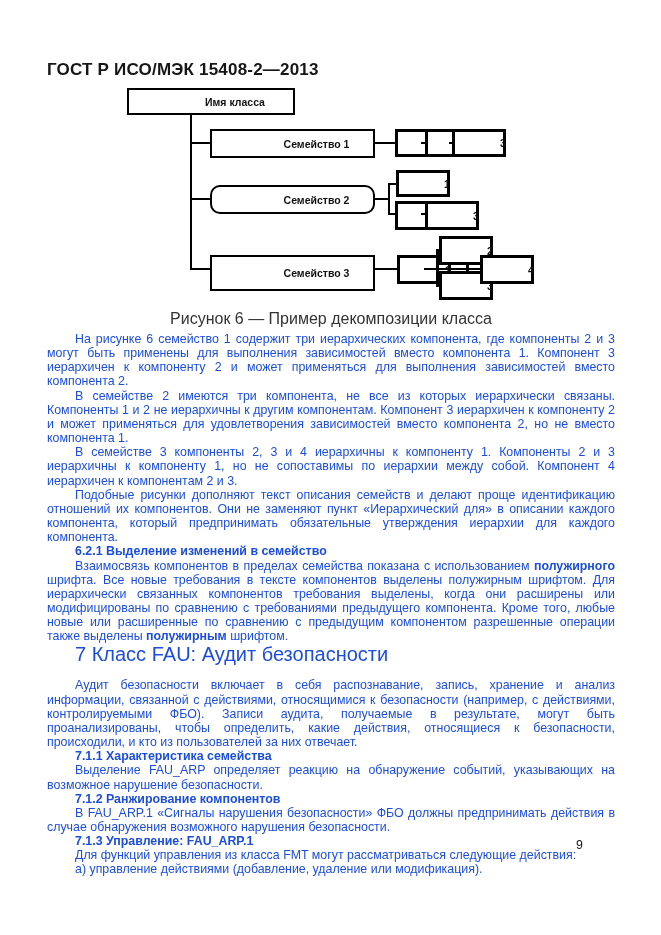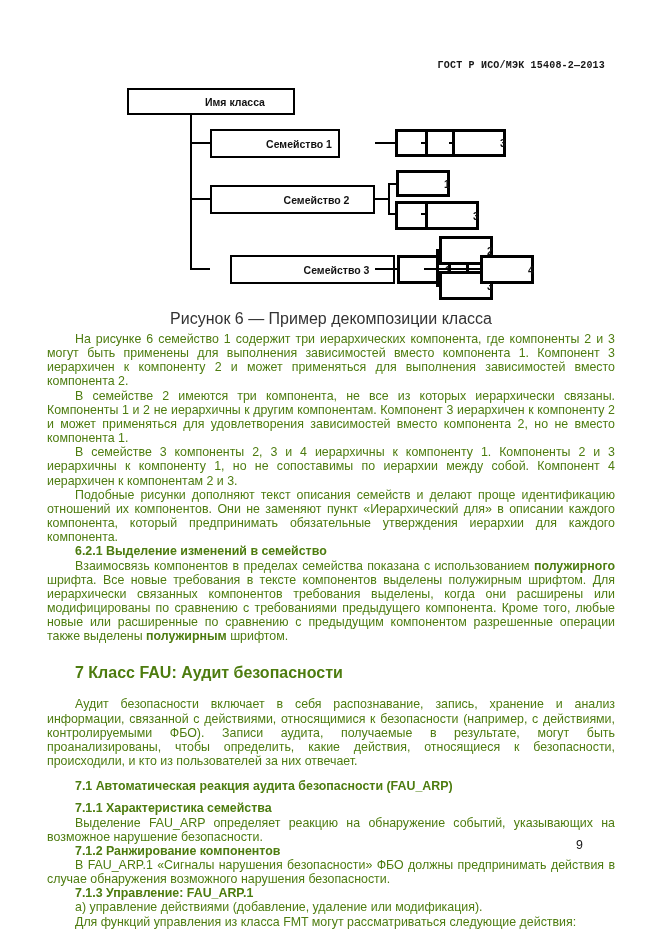--- a/index.html
+++ b/index.html
@@ -8,48 +8,47 @@
     position:relative;
     width:661px; height:935px;
     background:#ffffff;
     font-family:"Liberation Sans", sans-serif;
     color:#161616;
     outline:1px solid #d9d9d9;
     overflow:hidden;
   }
   .doc-header {
     position:absolute; top:60px; left:47px; width:558px;
-    text-align:right; font-weight:bold; font-size:10px;
+    font-weight:bold; font-size:17px;
     letter-spacing:0.2px;
-    font-family:Liberation Mono, monospace;
   }
   
   .diagram { position:absolute; top:0; left:0; width:661px; height:330px; }
   .dbox {
     position:absolute; background:#fff; border:2px solid #000;
     display:flex; align-items:center; justify-content:center;
     font-size:10.5px; font-weight:bold; color:#111;padding-left:48px;
   }
   .dbox.comp { border-width:3px; font-size:10.5px; }
   .dline { position:absolute; background:#000; }
   .fig-caption {
     position:absolute; top:310px; left:47px; width:568px;
     text-align:center; font-size:16px; color:#333;
   }
   
   .body-text {
     position:absolute; top:332px; left:47px; width:568px;
     font-size:12.4px; line-height:14.15px; text-align:justify;
-    color:#4d7c0f;
+    color:#1d4ed8;
   }
   .body-text p { text-indent:28px; }
   .subhead { font-weight:bold; text-indent:28px; text-align:left; }
   .main-head {
-    font-weight:bold; font-size:16px; line-height:18px;
-    padding-left:28px; margin:21px 0 15px 0; text-align:left;
+    font-weight:normal; font-size:20px; line-height:18px;
+    padding-left:28px; margin:2px 0 15px 0; text-align:left;
   }
   .head-71 { margin:11px 0 8px 0; }
   .bold { font-weight:bold; }
   .page-number {
     position:absolute; top:838px; left:47px; width:536px;
     text-align:right; font-size:12.4px;
   }
 </style>
 </head>
 <body>
@@ -58,39 +57,39 @@
 
 <div class="diagram">
 
   <div class="dbox" style="left:127px; top:88px; width:168px; height:27px;">Имя класса</div>
 
   <div class="dline" style="left:190px; top:115px; width:2px; height:155px;"></div>
   <div class="dline" style="left:190px; top:142px; width:20px; height:2px;"></div>
   <div class="dline" style="left:190px; top:198px; width:20px; height:2px;"></div>
   <div class="dline" style="left:190px; top:268px; width:20px; height:2px;"></div>
 
-  <div class="dbox" style="left:210px; top:129px; width:130px; height:29px;">Семейство 1</div>
+  <div class="dbox" style="left:210px; top:129px; width:165px; height:29px;">Семейство 1</div>
   <div class="dline" style="left:375px; top:142px; width:20px; height:2px;"></div>
   <div class="dbox comp" style="left:395px; top:129px; width:26px; height:28px;">1</div>
   <div class="dline" style="left:421px; top:142px; width:4px; height:2px;"></div>
   <div class="dbox comp" style="left:425px; top:129px; width:24px; height:28px;">2</div>
   <div class="dline" style="left:449px; top:142px; width:3px; height:2px;"></div>
   <div class="dbox comp" style="left:452px; top:129px; width:24px; height:28px;">3</div>
 
-  <div class="dbox" style="left:210px; top:185px; width:165px; height:29px;">Семейство 2</div>
+  <div class="dbox" style="left:210px; top:185px; width:165px; height:29px;border-radius:10px;">Семейство 2</div>
   <div class="dline" style="left:375px; top:198px; width:14px; height:2px;"></div>
   <div class="dline" style="left:388px; top:183px; width:2px; height:32px;"></div>
   <div class="dline" style="left:388px; top:183px; width:8px; height:2px;"></div>
   <div class="dbox comp" style="left:396px; top:170px; width:25px; height:27px;">1</div>
   <div class="dline" style="left:388px; top:213px; width:8px; height:2px;"></div>
   <div class="dbox comp" style="left:395px; top:201px; width:26px; height:29px;">2</div>
   <div class="dline" style="left:421px; top:213px; width:4px; height:2px;"></div>
   <div class="dbox comp" style="left:425px; top:201px; width:24px; height:29px;">3</div>
 
-  <div class="dbox" style="left:210px; top:255px; width:165px; height:29px;margin-left:20px;">Семейство 3</div>
+  <div class="dbox" style="left:210px; top:255px; width:165px; height:36px;">Семейство 3</div>
   <div class="dline" style="left:375px; top:268px; width:22px; height:2px;"></div>
   <div class="dbox comp" style="left:397px; top:255px; width:27px; height:29px;">1</div>
   <div class="dline" style="left:424px; top:268px; width:56px; height:2px;"></div>
   <div class="dline" style="left:436px; top:249px; width:3px; height:38px;"></div>
   <div class="dline" style="left:466px; top:249px; width:3px; height:38px;"></div>
   <div class="dbox comp" style="left:439px; top:236px; width:27px; height:29px;">2</div>
   <div class="dbox comp" style="left:439px; top:271px; width:27px; height:29px;">3</div>
   <div class="dbox comp" style="left:480px; top:255px; width:27px; height:29px;">4</div>
 </div>
 
@@ -98,23 +97,22 @@
 
 <div class="body-text">
   <p>На рисунке 6 семейство 1 содержит три иерархических компонента, где компоненты 2 и 3 могут быть применены для выполнения зависимостей вместо компонента 1. Компонент 3 иерархичен к компоненту 2 и может применяться для выполнения зависимостей вместо компонента 2.</p>
   <p>В семействе 2 имеются три компонента, не все из которых иерархически связаны. Компоненты 1 и 2 не иерархичны к другим компонентам. Компонент 3 иерархичен к компоненту 2 и может применяться для удовлетворения зависимостей вместо компонента 2, но не вместо компонента 1.</p>
   <p>В семействе 3 компоненты 2, 3 и 4 иерархичны к компоненту 1. Компоненты 2 и 3 иерархичны к компоненту 1, но не сопоставимы по иерархии между собой. Компонент 4 иерархичен к компонентам 2 и 3.</p>
   <p>Подобные рисунки дополняют текст описания семейств и делают проще идентификацию отношений их компонентов. Они не заменяют пункт «Иерархический для» в описании каждого компонента, который предпринимать обязательные утверждения иерархии для каждого компонента.</p>
   <div class="subhead">6.2.1 Выделение изменений в семейство</div>
   <p><span>Взаимосвязь компонентов в пределах семейства показана с использованием </span><span class="bold">полужирного</span><span> шрифта. Все новые требования в тексте компонентов выделены полужирным шрифтом. Для иерархически связанных компонентов требования выделены, когда они расширены или модифицированы по сравнению с требованиями предыдущего компонента. Кроме того, любые новые или расширенные по сравнению с предыдущим компонентом разрешенные операции также выделены </span><span class="bold">полужирным</span><span> шрифтом.</span></p>
   <div class="main-head">7  Класс FAU: Аудит безопасности</div>
   <p>Аудит безопасности включает в себя распознавание, запись, хранение и анализ информации, связанной с действиями, относящимися к безопасности (например, с действиями, контролируемыми ФБО). Записи аудита, получаемые в результате, могут быть проанализированы, чтобы определить, какие действия, относящиеся к безопасности, происходили, и кто из пользователей за них отвечает.</p>
-  <div class="subhead head-71">7.1  Автоматическая реакция аудита безопасности (FAU_ARP)</div>
   <div class="subhead">7.1.1  Характеристика семейства</div>
   <p>Выделение FAU_ARP определяет реакцию на обнаружение событий, указывающих на возможное нарушение безопасности.</p>
   <div class="subhead">7.1.2  Ранжирование компонентов</div>
   <p>В FAU_ARP.1 «Сигналы нарушения безопасности» ФБО должны предпринимать действия в случае обнаружения возможного нарушения безопасности.</p>
   <div class="subhead">7.1.3  Управление: FAU_ARP.1</div>
+  <p>Для функций управления из класса FMT могут рассматриваться следующие действия:</p>
   <p>а)  управление действиями (добавление, удаление или модификация).</p>
-  <p>Для функций управления из класса FMT могут рассматриваться следующие действия:</p>
 </div>
 
 <div class="page-number">9</div>
 
 </body></html>

